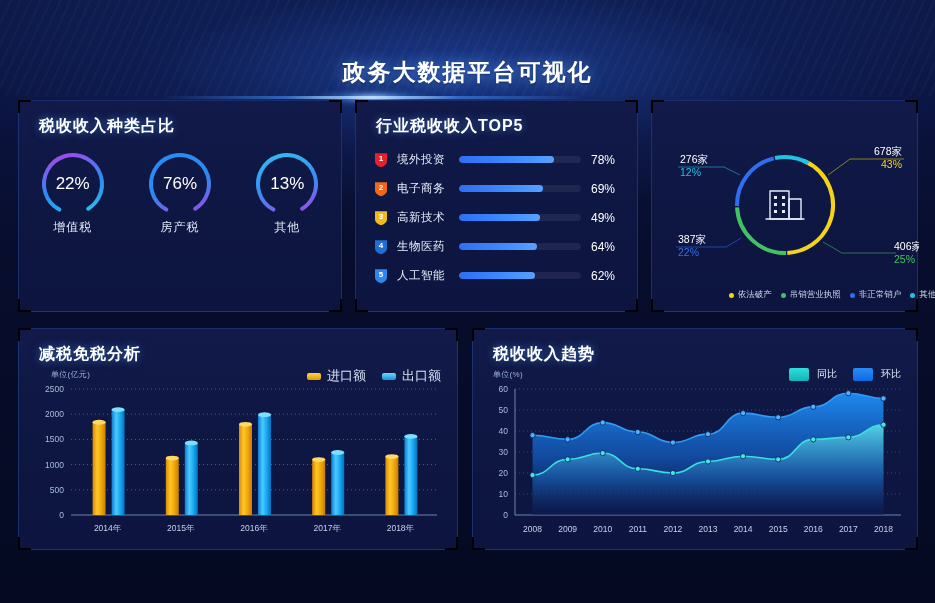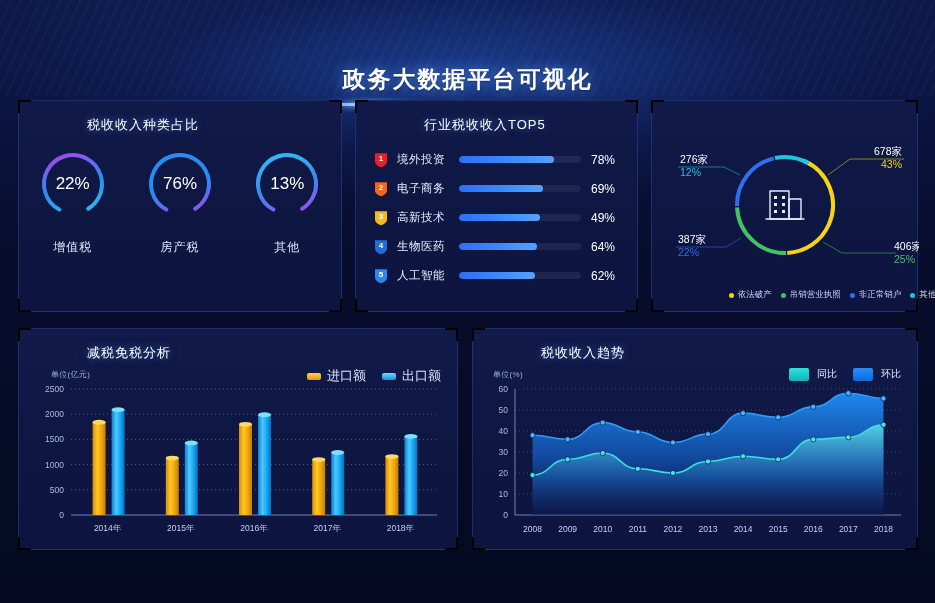--- a/index.html
+++ b/index.html
@@ -20,21 +20,21 @@
   
   #app::before {
     content: "";
     position: absolute; left: 0; top: 0; width: 935px; height: 96px;
     background: repeating-linear-gradient(115deg, rgba(255,255,255,0.028) 0px, rgba(255,255,255,0.028) 1px, rgba(255,255,255,0) 3px, rgba(255,255,255,0) 9px);
     pointer-events: none;
   }
 
   
   .header {
-    position: absolute; left: 0; top: 14px; width: 743px; height: 96px;
+    position: absolute; left: 0; top: 7px; width: 743px; height: 96px;
   }
   .header-title {
     position: absolute; top: 50px; left: 0; width: 935px;
     text-align: center;
     font-size: 23px; font-weight: bold; color: #ffffff;
     letter-spacing: 2px;
     text-shadow: 0 0 14px rgba(90,160,255,0.75), 0 1px 2px rgba(0,0,0,0.6);
   }
   .header-streak {
     position: absolute; left: 50%; top: 89px; width: 430px; height: 3px;
@@ -59,24 +59,23 @@
     position: absolute; width: 13px; height: 13px;
     border-color: #2fe0ec; pointer-events: none;
   }
   .corner.tl { left: -1px; top: -1px; border-left: 2px solid; border-top: 2px solid; }
   .corner.tr { right: -1px; top: -1px; border-right: 2px solid; border-top: 2px solid; }
   .corner.bl { left: -1px; bottom: -1px; border-left: 2px solid; border-bottom: 2px solid; }
   .corner.br { right: -1px; bottom: -1px; border-right: 2px solid; border-bottom: 2px solid; }
 
   .panel-title {
     position: absolute; left: 20px; top: 15px;
-    font-size: 13px; font-weight: normal; color: #ffffff;
+    font-size: 16px; font-weight: bold; color: #ffffff;
     letter-spacing: 1px;
     text-shadow: 0 0 8px rgba(90,160,255,0.6);
-    margin-left: 48px;
   }
   .axis-unit {
     position: absolute; font-size: 8px; color: #9db3d8; letter-spacing: .3px;
   }
 
   
   #panel-tax-types   { left: 18px;  top: 100px; width: 324px; height: 212px; }
   #panel-top5        { left: 355px; top: 100px; width: 283px; height: 212px; }
   #panel-cancel      { left: 651px; top: 100px; width: 267px; height: 212px; }
   #panel-reduction   { left: 18px;  top: 328px; width: 440px; height: 222px; }
@@ -85,21 +84,21 @@
   
   .gauges { position: absolute; left: 0; top: 48px; width: 100%; display: flex; }
   .gauge-item { flex: 1; display: flex; flex-direction: column; align-items: center; }
   .gauge-ring { position: relative; width: 70px; height: 70px; }
   .gauge-ring svg { display: block; }
   .gauge-value {
     position: absolute; left: 0; top: 0; width: 70px; height: 70px;
     display: flex; align-items: center; justify-content: center;
     font-size: 17px; color: #ffffff; font-weight: 500;
   }
-  .gauge-label { margin-top: 20px; font-size: 12px; color: #dfe8f8; letter-spacing: 1px; }
+  .gauge-label { font-size: 12px; color: #dfe8f8; letter-spacing: 1px; }
 
   
   .rank-list { position: absolute; left: 18px; top: 44px; right: 12px; }
   .rank-row { display: flex; align-items: center; height: 29px; }
   .rank-badge {
     position: relative; width: 14px; height: 16px; flex: 0 0 14px;
     display: flex; align-items: center; justify-content: center;
     font-size: 8px; color: #fff; font-weight: bold;
     margin-right: 9px;
   }

